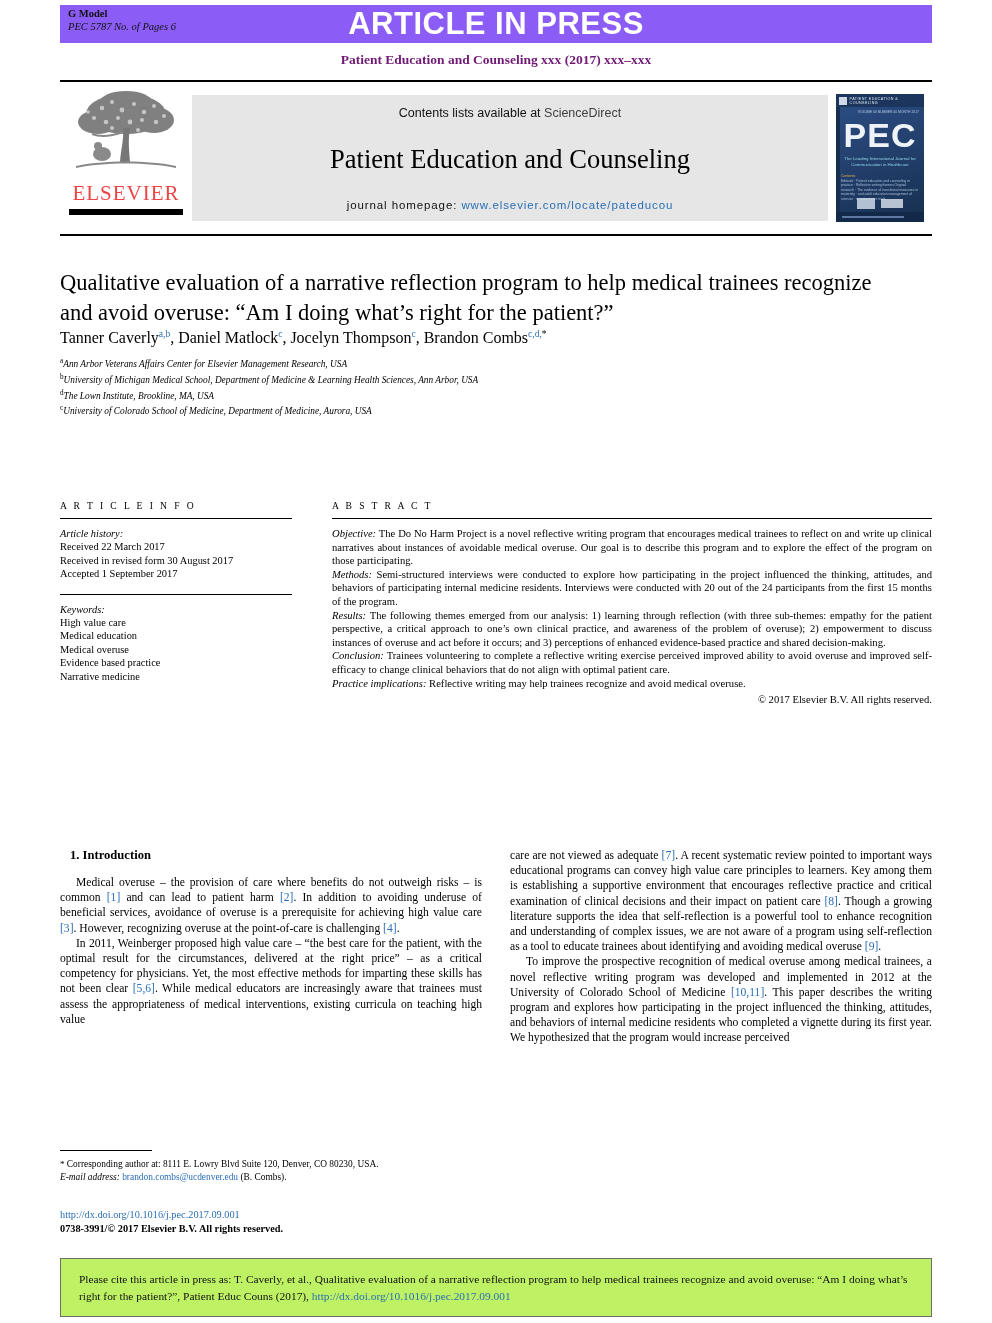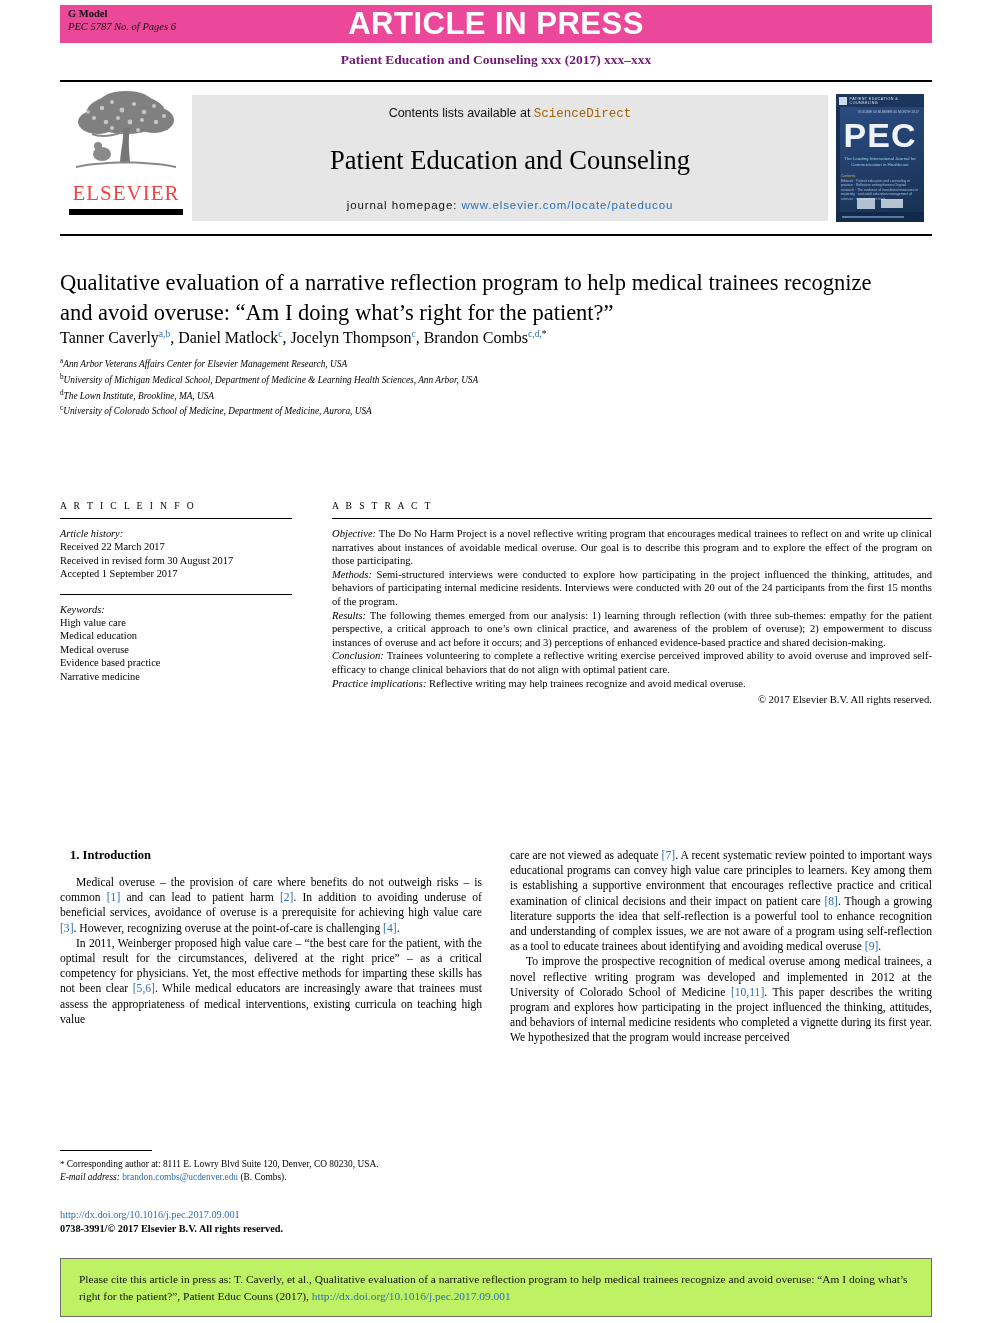--- a/index.html
+++ b/index.html
@@ -23,21 +23,21 @@
     padding: 0;
   }
 
   
   .aip-band {
     position: absolute;
     left: 60px;
     top: 5px;
     width: 872px;
     height: 38px;
-    background: #ec4899;
+    background: #8b5cf6;
   }
   .gmodel {
     position: absolute;
     left: 68px;
     top: 8px;
     font-family: "Liberation Serif", serif;
     font-size: 10.5px;
     line-height: 12.5px;
     font-weight: bold;
     color: #111;
@@ -123,21 +123,21 @@
     align-items: center;
     justify-content: space-between;
     padding: 11px 0 10px 0;
     box-sizing: border-box;
   }
   .contents-line {
     font-family: "Liberation Sans", sans-serif;
     font-size: 12.5px;
     color: #111;
   }
-  .contents-line a { color:#a16207; text-decoration:none;font-family:Liberation Mono, monospace; }
+  .contents-line a { color:#404040; text-decoration:none; }
   .journal-title {
     font-family: "Liberation Serif", serif;
     font-size: 26.5px;
     color: #000;
   }
   .homepage-line {
     font-family: "Liberation Sans", sans-serif;
     font-size: 11.5px;
     letter-spacing: 0.9px;
     color: #111;

